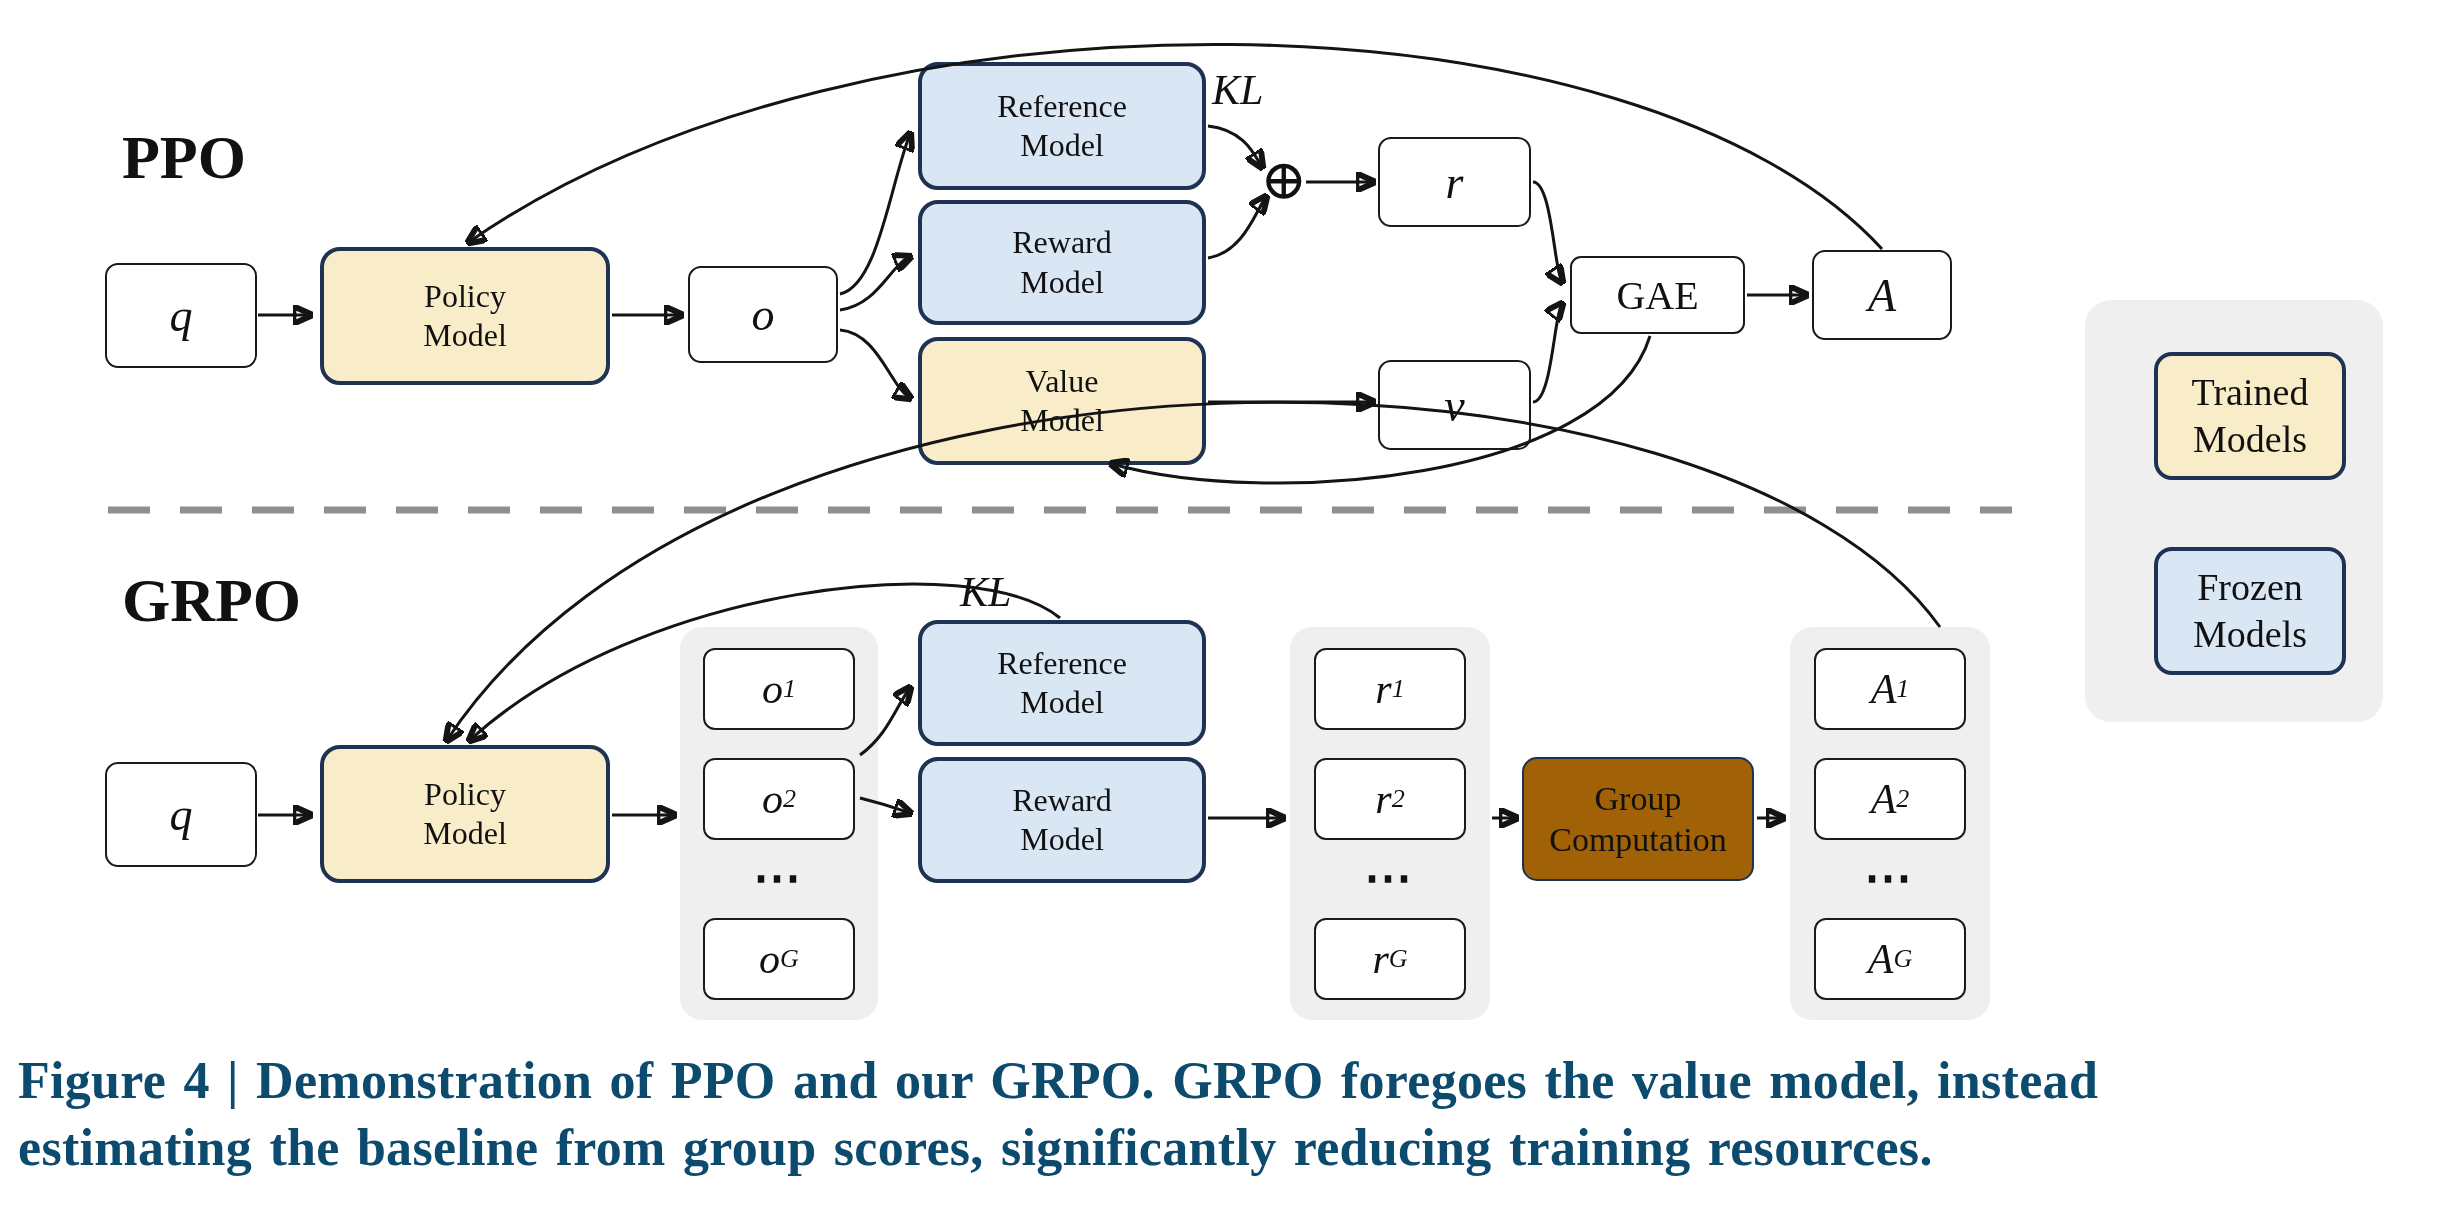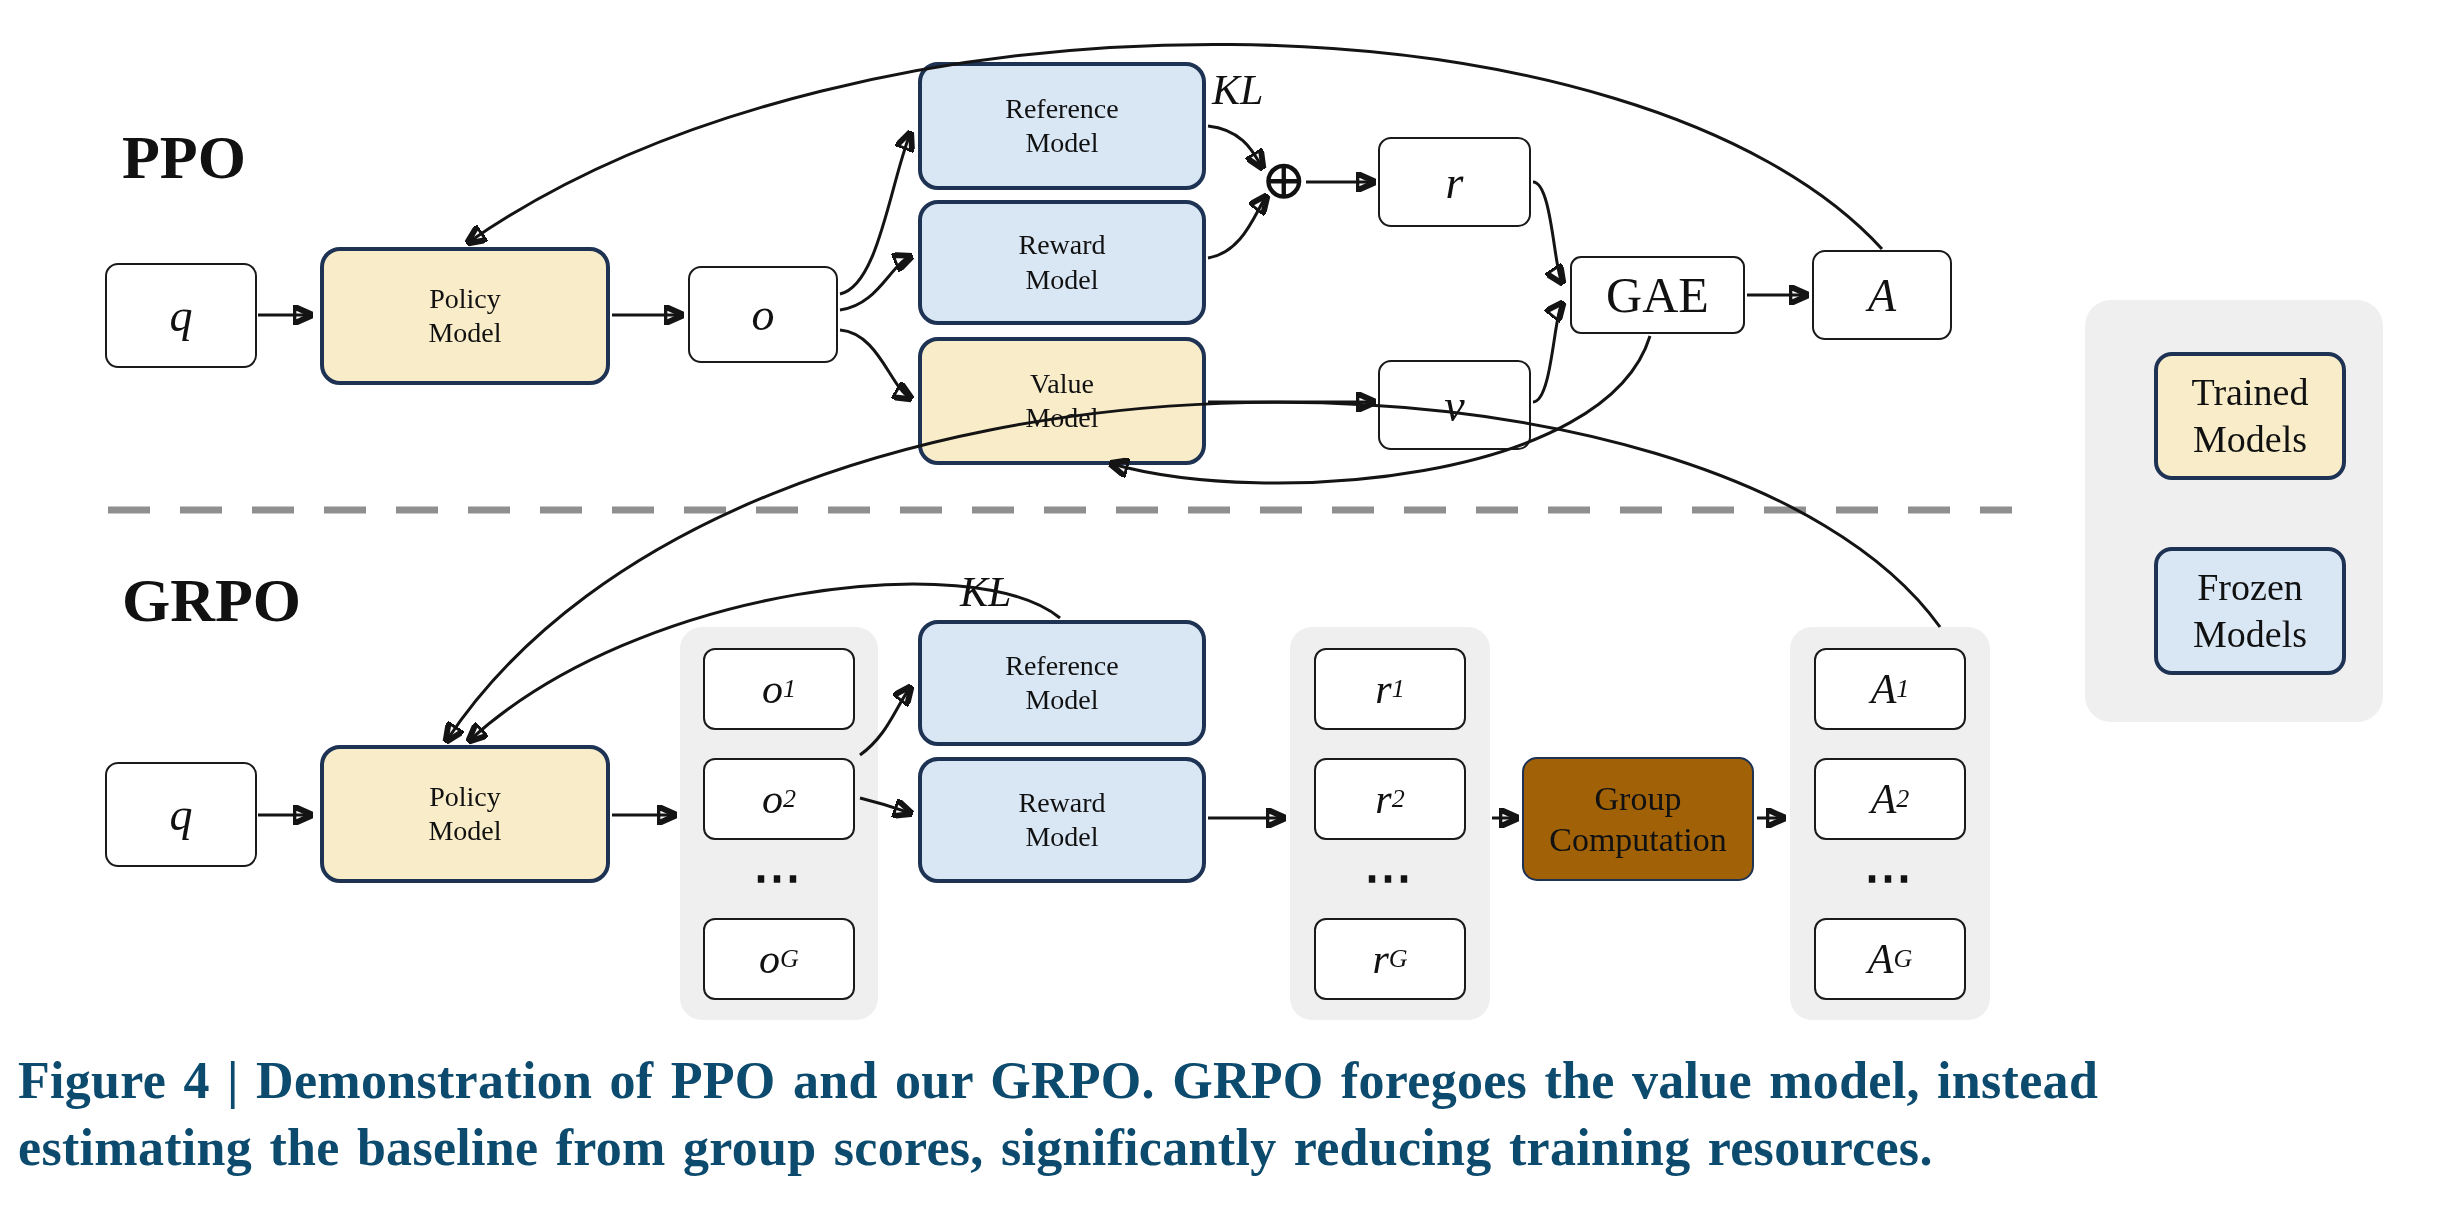--- a/index.html
+++ b/index.html
@@ -20,28 +20,28 @@
   .node {
     position:absolute; z-index:2;
     display:flex; align-items:center; justify-content:center;
     background:#fff; border:2.5px solid #1a1a1a; border-radius:13px;
     font-size:46px; font-style:italic;
   }
   .plain {
     position:absolute; z-index:2;
     display:flex; align-items:center; justify-content:center;
     background:#fff; border:2.5px solid #1a1a1a; border-radius:11px;
-    font-size:50px;
+    font-size:40px;
   }
   .model {
     position:absolute; z-index:2;
     display:flex; align-items:center; justify-content:center;
     text-align:center; white-space:pre-line;
     border:4px solid var(--box-border,#1e3354); border-radius:20px;
-    font-size:28px; line-height:1.22;
+    font-size:32px; line-height:1.22;
   }
   .model.thin { border-width:2.5px; border-radius:15px; }
   .trained { background:var(--trained-fill,#f9ecc9); }
   .frozen  { background:var(--frozen-fill,#d9e6f4); }
   .whitebg { background:#a16207; font-size:34px; }
 
   .groupbg { position:absolute; z-index:1; background:var(--group-bg,#efefef); border-radius:22px; }
   .gbox {
     position:absolute; z-index:2; left:23px; width:152px; height:82px;
     display:flex; align-items:center; justify-content:center;

